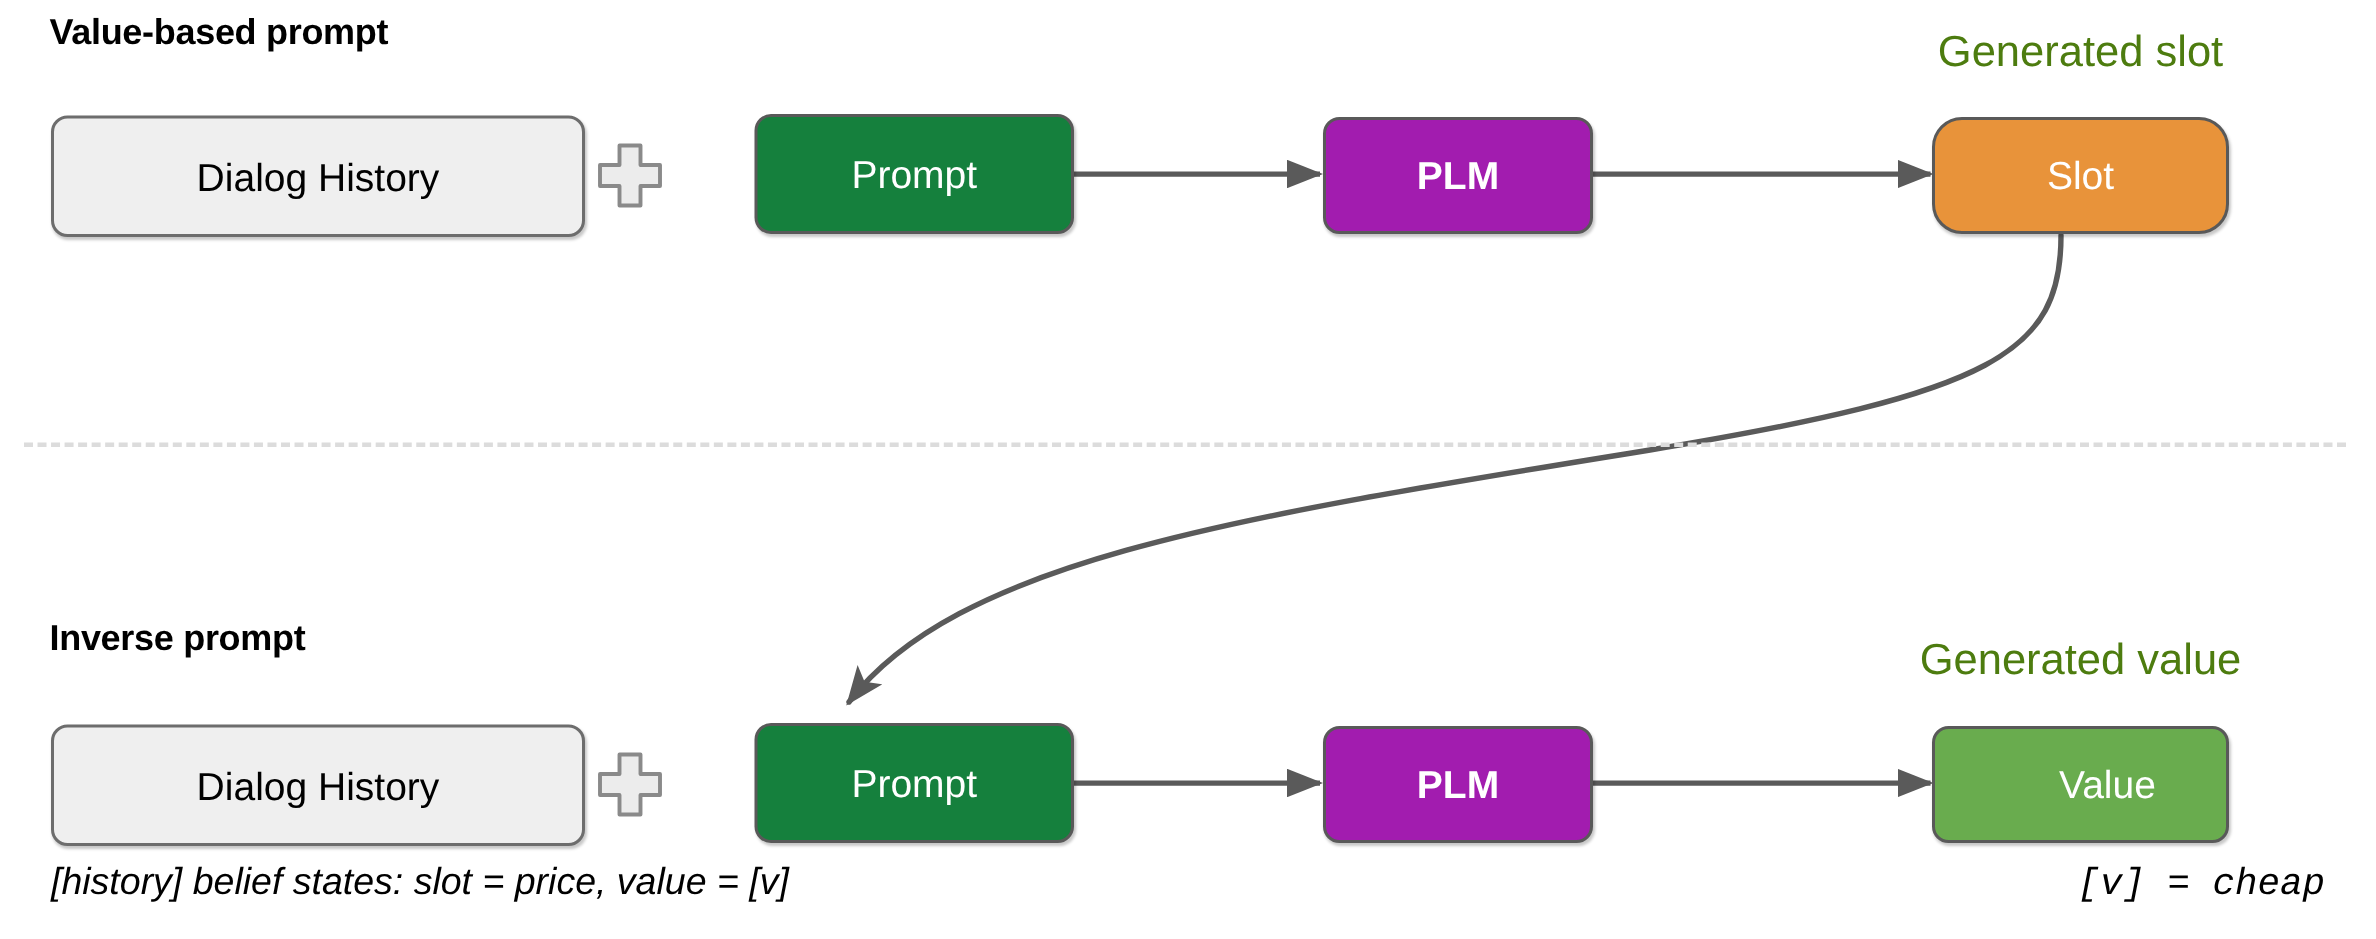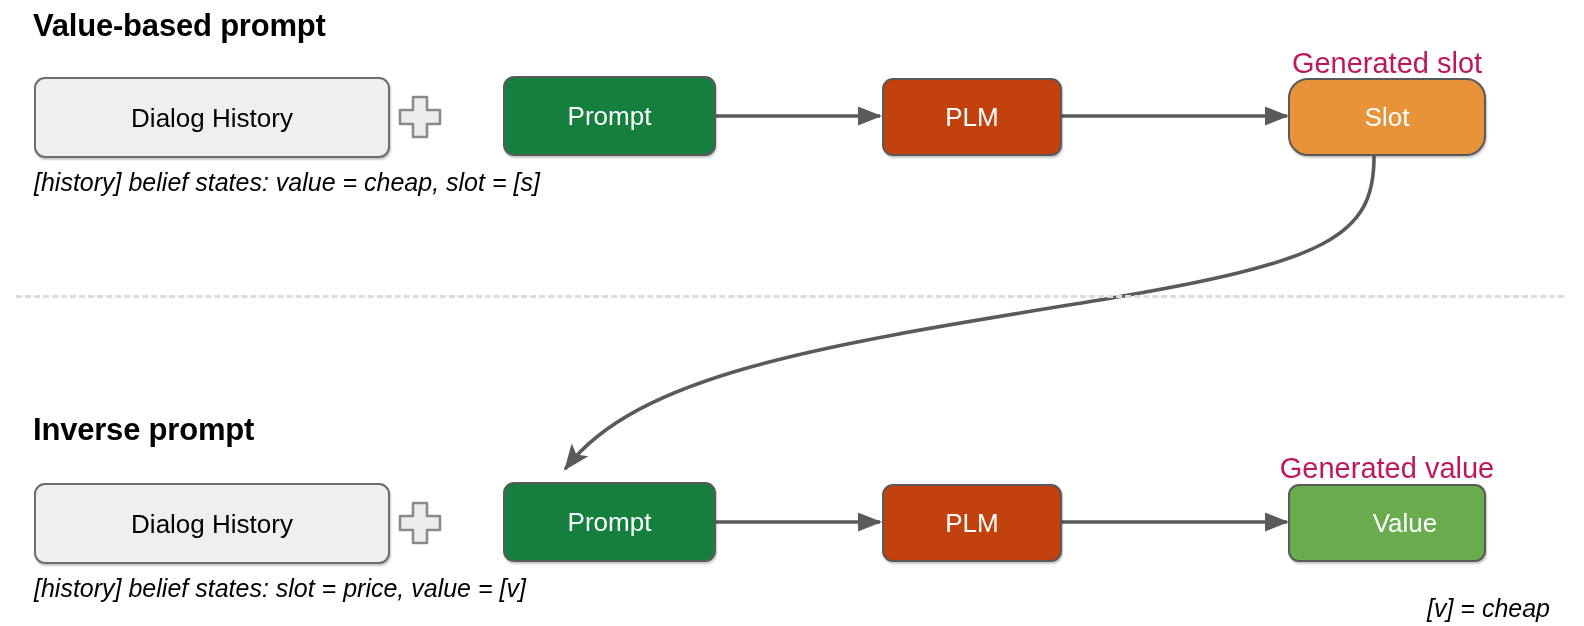--- a/index.html
+++ b/index.html
@@ -21,21 +21,21 @@
     left: 0; top: 0;
     width: 1584px;
     height: 626px;
   }
 
   
   .section-title {
     position: absolute;
     font-family: "Liberation Sans", sans-serif;
     font-weight: bold;
-    font-size: 31px;
+    font-size: 24px;
     color: #000000;
     white-space: nowrap;
     letter-spacing: -0.2px;
   }
   #title-top    { left: 33px; top: 8px; }
   #title-bottom { left: 33px; top: 412px; }
 
   
   .node {
     position: absolute;
@@ -55,22 +55,23 @@
     background: #efefef;
     border-color: #6d6d6d;
     color: #000000;
   }
   .node.prompt {
     background: #15803d;
     color: #ffffff;
     margin-left: 48px;
   }
   .node.plm {
-    background: #c2410c;
-    color: #ffffff;
+    background: #a21caf;
+    color: #ffffff;
+    font-weight: bold;
   }
   .node.slot {
     background: #e8933a;
     color: #ffffff;
     border-radius: 20px;
   }
   .node.value {
     background: #69ac4e;
     color: #ffffff;
   }
@@ -94,44 +95,43 @@
     height: 44px;
   }
   #plus-top { left: 398px; top: 95px; }
   #plus-bot { left: 398px; top: 501px; }
 
   
   .result-label {
     position: absolute;
     font-family: "Liberation Sans", sans-serif;
     font-size: 29px;
-    color: #be185d;
+    color: #4d7c0f;
     white-space: nowrap;
     text-align: center;
-    margin-top: 28px;
   }
   #label-generated-slot  { left: 1238px; top: 19px;  width: 298px; }
   #label-generated-value { left: 1238px; top: 424px; width: 298px; }
 
   
   .caption {
     position: absolute;
     font-family: "Liberation Sans", sans-serif;
     font-style: italic;
     font-size: 25px;
     color: #000000;
     white-space: nowrap;
   }
   #caption-top-left  { left: 34px; top: 168px; }
   #caption-bot-left  { left: 34px; top: 574px; }
   .caption.right {
     text-align: right;
   }
   #caption-top-right { left: 1250px; top: 168px; width: 300px; }
-  #caption-bot-right { left: 1250px; top: 594px; width: 300px; }
+  #caption-bot-right { left: 1250px; top: 575px; width: 300px; font-family: Liberation Mono, monospace; }
 
   
   #connectors {
     position: absolute;
     left: 0; top: 0;
     width: 1584px;
     height: 626px;
     pointer-events: none;
   }
 
@@ -186,21 +186,20 @@
   </svg>
 
   <div class="node prompt" id="prompt-top">Prompt</div>
 
   <div class="node plm" id="plm-top">PLM</div>
 
   <div class="result-label" id="label-generated-slot">Generated slot</div>
 
   <div class="node slot" id="slot-top">Slot</div>
 
-  <div class="caption" id="caption-top-left">[history] belief states: value = cheap, slot = [s]</div>
 
 
   <div class="section-title" id="title-bottom">Inverse prompt</div>
 
   <div class="node history" id="history-bot">Dialog History</div>
 
   <svg class="plus-icon" id="plus-bot" viewBox="0 0 44 44" xmlns="http://www.w3.org/2000/svg">
     <path d="M15,2 H29 V15 H42 V29 H29 V42 H15 V29 H2 V15 H15 Z" fill="#ececec" stroke="#8a8a8a" stroke-width="2.6" stroke-linejoin="round"></path>
   </svg>
 

